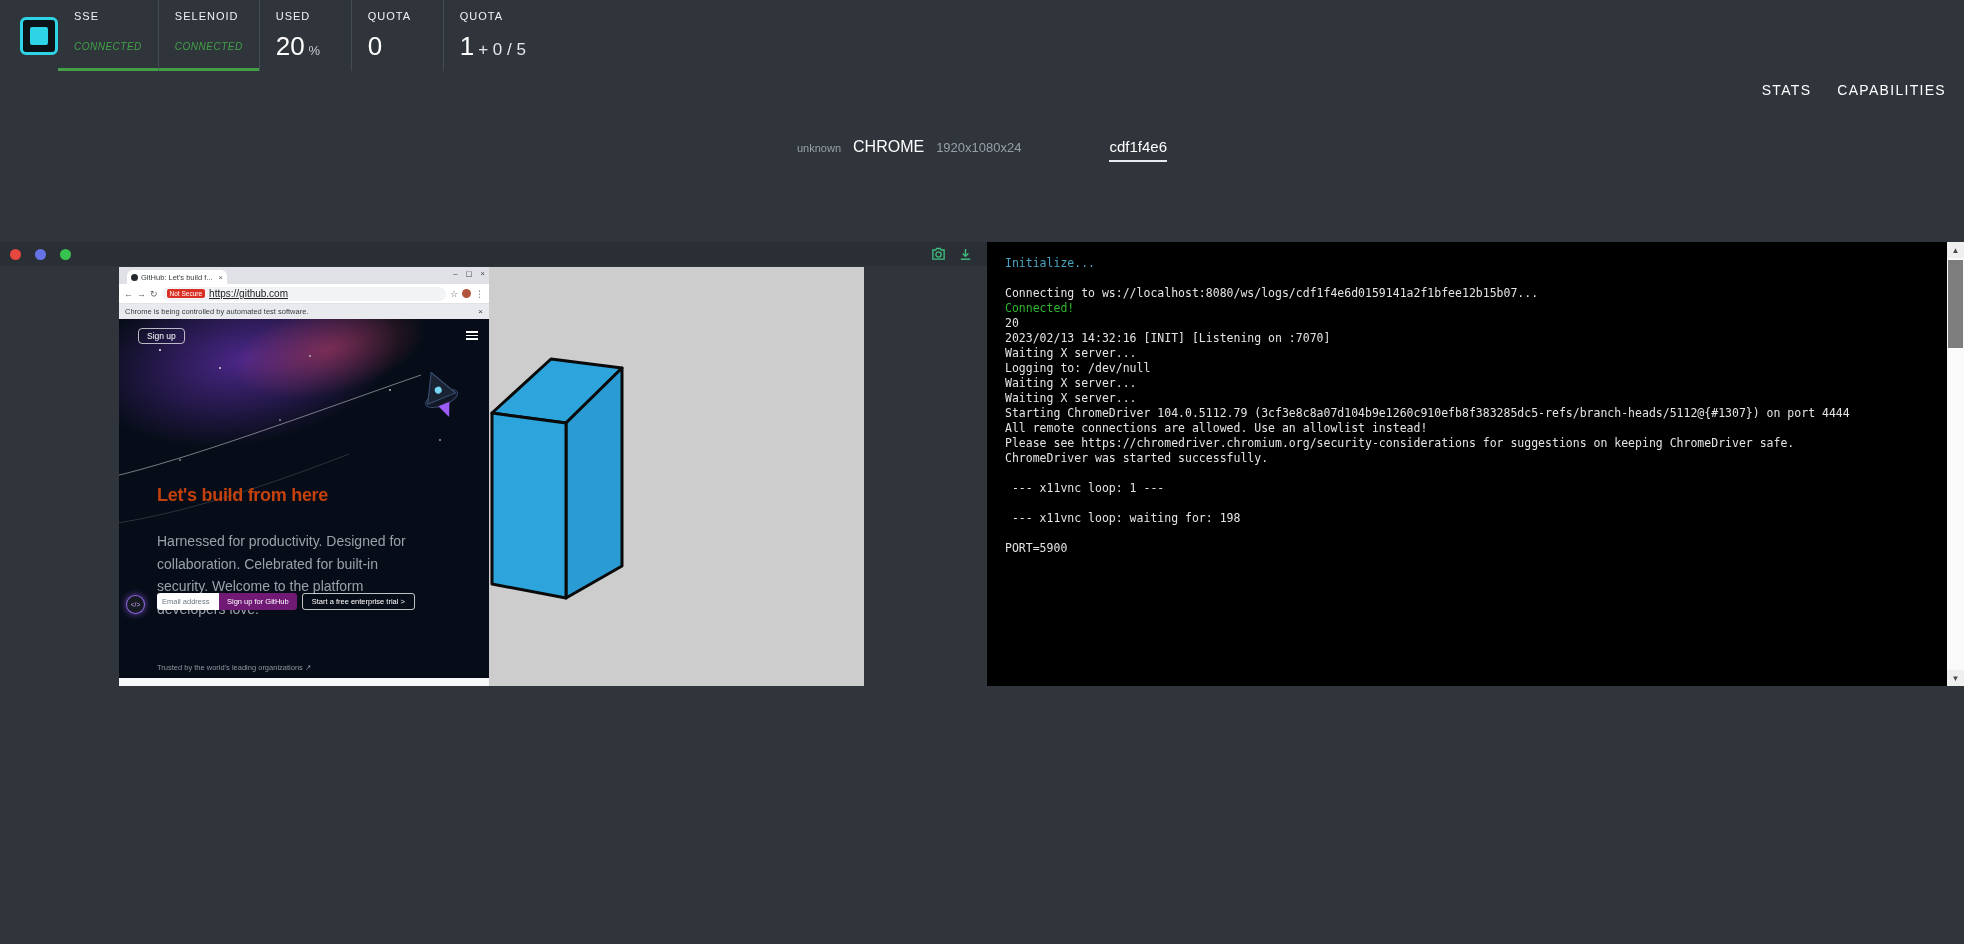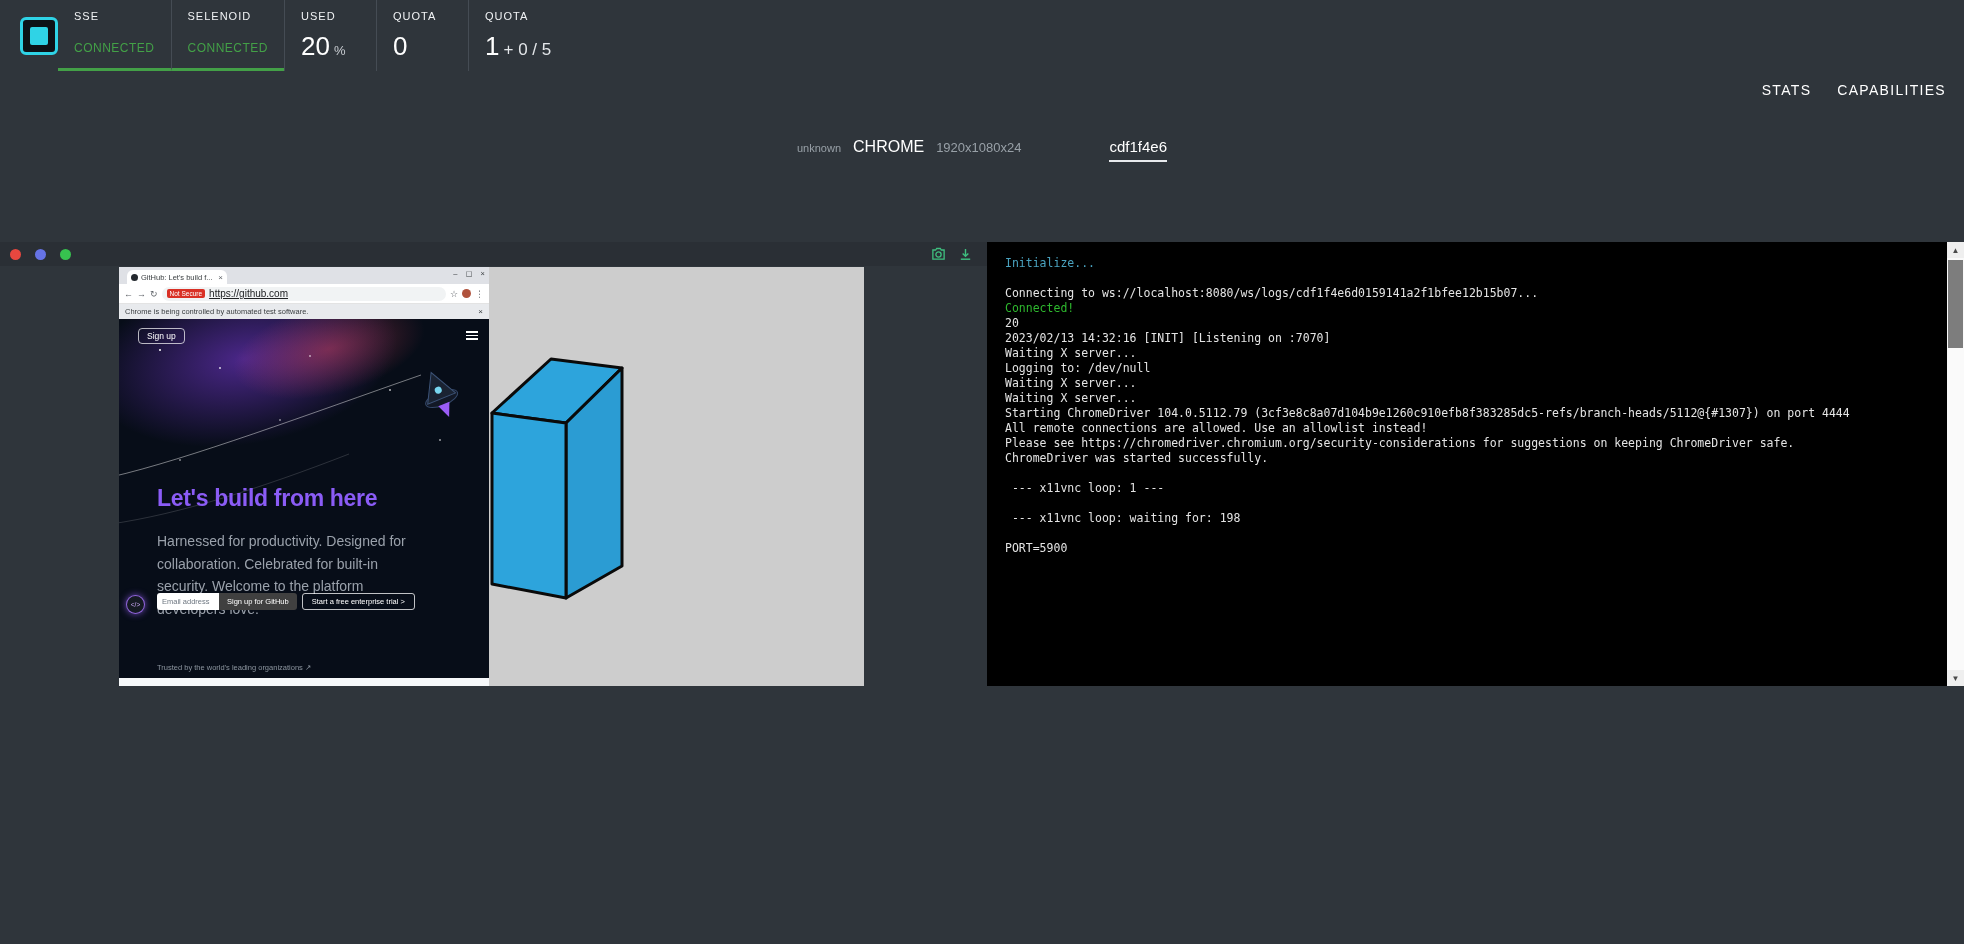--- a/index.html
+++ b/index.html
@@ -12,21 +12,21 @@
   .logo { align-self:center; margin-left:20px; width:38px; height:38px; border:3px solid #2fd3e6; border-radius:6px;
           background:#0d1217; display:flex; align-items:center; justify-content:center; cursor:pointer; }
   .logo-inner { width:18px; height:18px; background:#2fd3e6; border-radius:2px; }
   .filter { flex:1; margin-left:30px; background:transparent; border:none; outline:none;
             color:#cfd3d7; font-size:19px; font-family:"Liberation Sans",sans-serif; }
   .filter::placeholder { color:#8d949b; }
   .stats { display:flex; height:71px; }
   .stat { padding:10px 16px 0 16px; display:flex; flex-direction:column; min-width:92px; }
   .stat + .stat { border-left:1px solid #454c54; }
   .stat-label { font-size:11px; color:#f1f3f5; letter-spacing:1px; white-space:nowrap; }
-  .stat-value-status { margin-top:19px; font-size:12px; color:#43a047; letter-spacing:.5px; white-space:nowrap; }
+  .stat-value-status { margin-top:19px; font-size:10px; color:#43a047; letter-spacing:.5px; white-space:nowrap;font-style:italic; }
   .stat.underlined { border-bottom:3px solid #43a047; }
   .stat-value-num { margin-top:9px; display:flex; align-items:baseline; gap:4px; white-space:nowrap; }
   .num-main { font-size:26px; color:#ffffff; }
   .num-suffix { font-size:13px; color:#c9cdd2; }
   .num-suffix.big { font-size:17px; color:#e4e7ea; }
   .stat:last-child { padding-right:22px; }
 
   
   .tabs-row { position:absolute; top:82px; right:18px; display:flex; gap:26px; }
   .tab { color:#ffffff; font-size:14px; letter-spacing:1.3px; cursor:pointer; }
@@ -80,26 +80,26 @@
     background:radial-gradient(closest-side, rgba(225,70,95,.45), rgba(225,70,95,0) 70%); transform:rotate(-14deg); }
   .stars { position:absolute; left:40px; top:30px; width:2px; height:2px; background:#fff; border-radius:50%;
     box-shadow: 60px 18px 0 rgba(255,255,255,.8), 150px 6px 0 rgba(255,255,255,.6), 230px 40px 0 rgba(255,255,255,.7),
                 120px 70px 0 rgba(255,255,255,.5), 280px 90px 0 rgba(255,255,255,.6), 20px 110px 0 rgba(255,255,255,.5); }
   .arcs { position:absolute; inset:0; width:100%; height:100%; }
   .gh-signup { position:absolute; left:19px; top:9px; padding:2px 8px; border:1px solid rgba(255,255,255,.7);
                border-radius:4px; color:#fff; font-size:8.5px; cursor:pointer; }
   .burger { position:absolute; right:11px; top:10px; cursor:pointer; }
   .burger span { display:block; width:12px; height:1.5px; background:#fff; margin:2px 0; }
   .ship { position:absolute; left:292px; top:40px; }
-  .gh-headline { position:absolute; left:38px; top:166px; font-size:23px; font-weight:800; color:#8b5cf6; letter-spacing:-.3px; white-space:nowrap; }
+  .gh-headline { position:absolute; left:38px; top:166px; font-size:18px; font-weight:800; color:#c2410c; letter-spacing:-.3px; white-space:nowrap; }
   .gh-para { position:absolute; left:38px; top:211px; width:272px; font-size:14px; line-height:1.62; color:#9aa1ab; }
   .gh-cta { position:absolute; left:38px; top:273px; display:flex; align-items:center; height:18px; }
   .gh-email { width:62px; height:17px; background:#ffffff; border-radius:3px 0 0 3px; display:flex; align-items:center;
               padding:0 5px; font-size:7.5px; color:#6e7781; cursor:text; }
-  .gh-btn-primary { height:17px; padding:0 8px; background:#404040; border-radius:0 3px 3px 0; color:#fff; font-size:7.5px;
+  .gh-btn-primary { height:17px; padding:0 8px; background:#701a75; border-radius:0 3px 3px 0; color:#fff; font-size:7.5px;
               display:flex; align-items:center; white-space:nowrap; cursor:pointer; }
   .gh-btn-secondary { height:17px; margin-left:5px; padding:0 9px; border:1px solid rgba(255,255,255,.75); border-radius:3px;
               color:#fff; font-size:7.5px; display:flex; align-items:center; white-space:nowrap; cursor:pointer; }
   .code-badge { position:absolute; left:7px; top:276px; width:19px; height:19px; border-radius:50%; background:#151a23;
               border:1px solid rgba(163,113,247,.85); box-shadow:0 0 7px rgba(137,87,229,.8); color:#c9a7f5; font-size:6.5px;
               display:flex; align-items:center; justify-content:center; }
   .gh-footer-note { position:absolute; left:38px; top:344px; font-size:7.5px; color:#8b949e; white-space:nowrap; }
   .gh-bottom-strip { position:absolute; left:0; right:0; bottom:0; height:8px; background:#f6f8fa; }
 
   .cube { position:absolute; left:371px; top:90px; }

